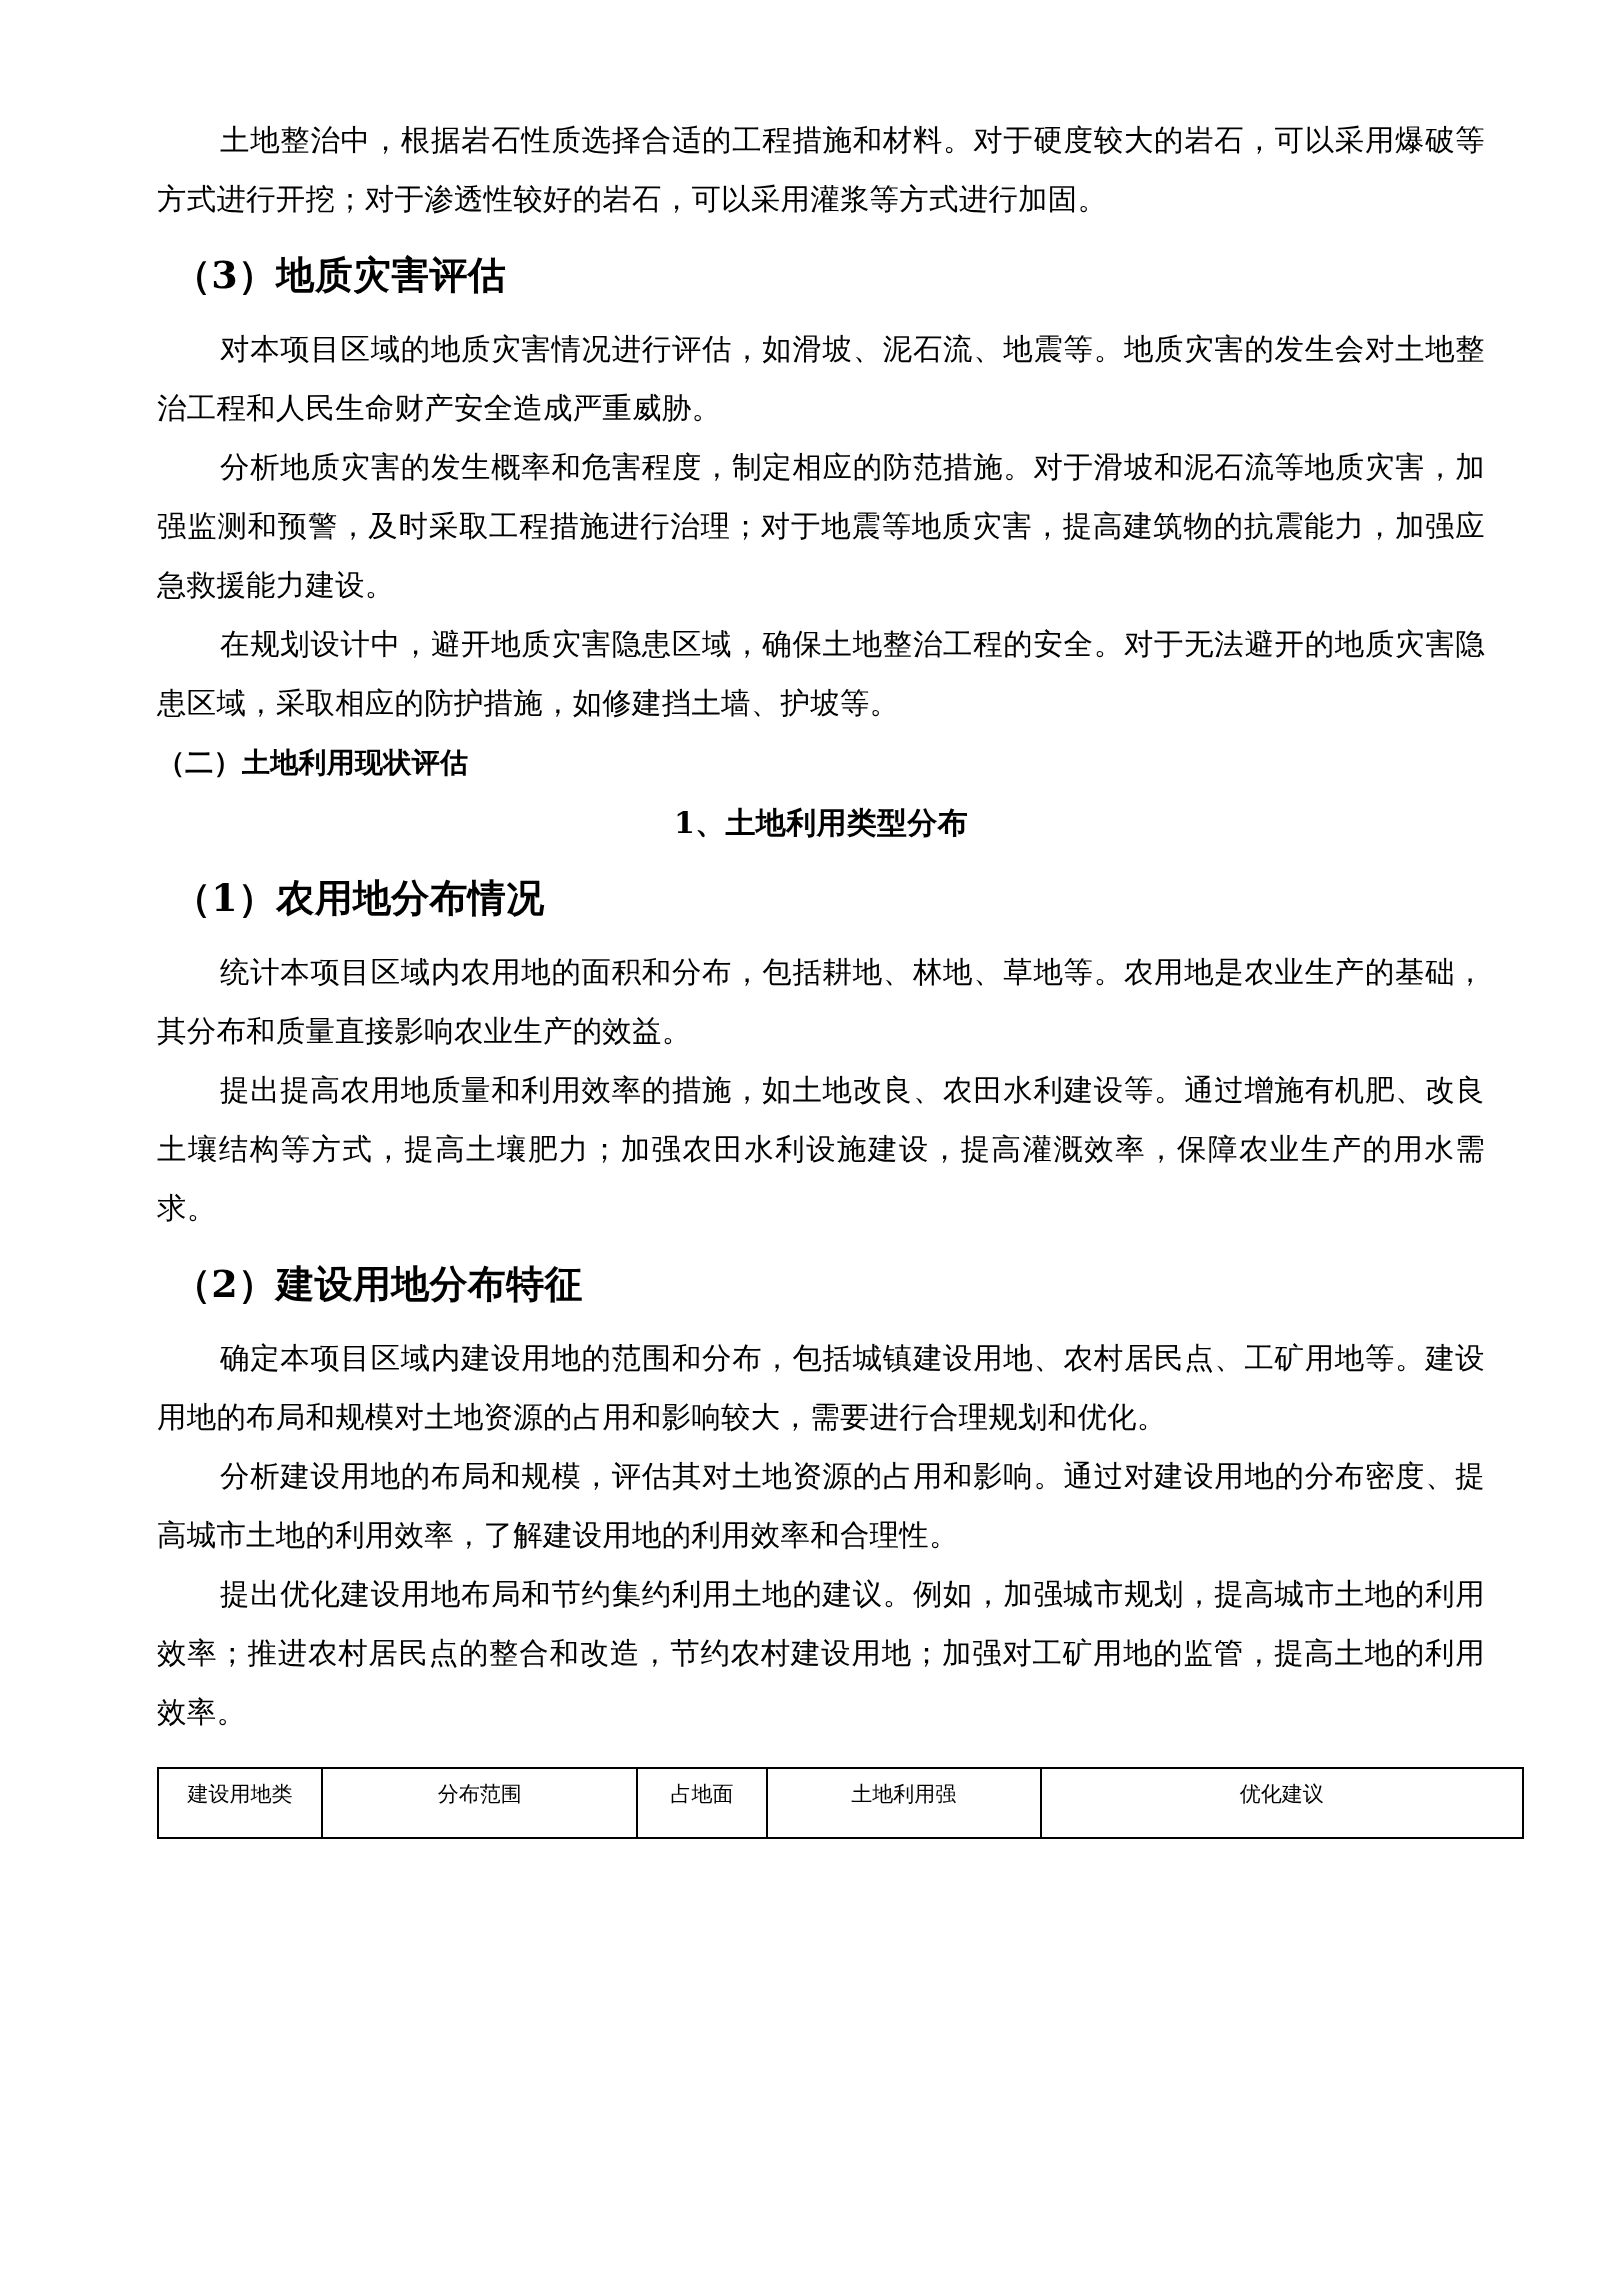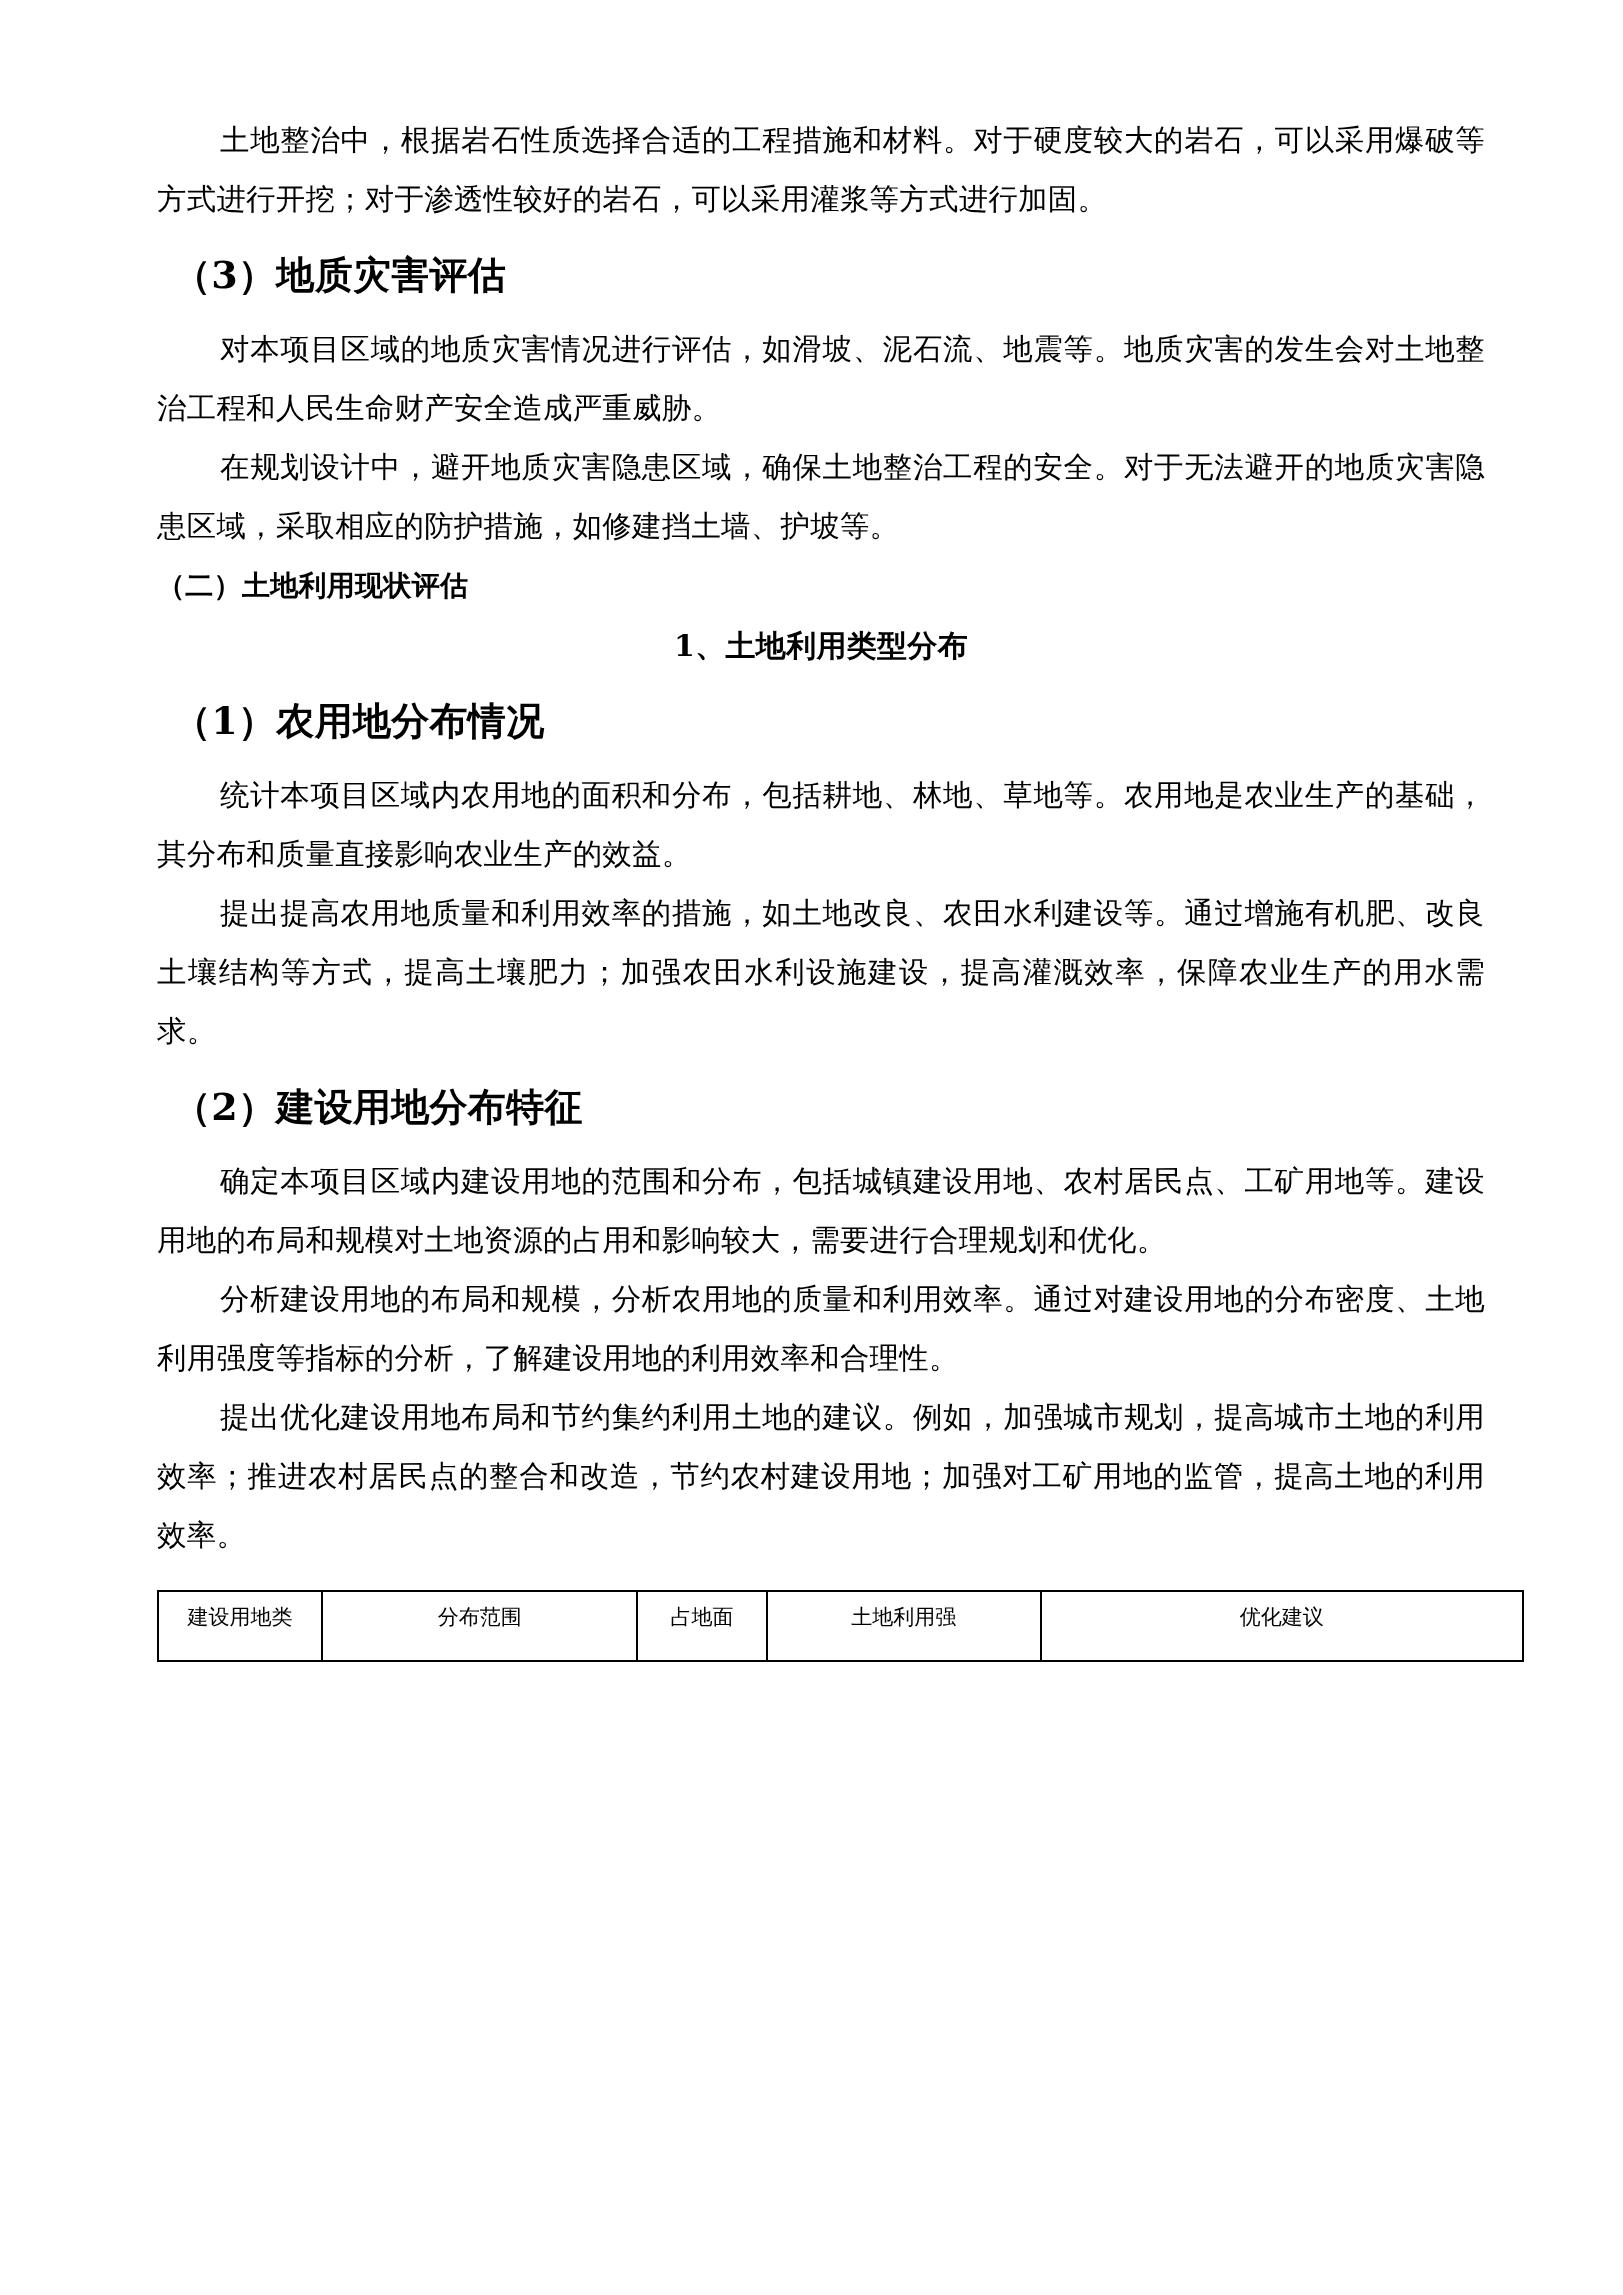--- a/index.html
+++ b/index.html
@@ -103,39 +103,40 @@
 
 <div class="page">
   <div class="content">
 
     <p class="para">土地整治中，根据岩石性质选择合适的工程措施和材料。对于硬度较大的岩石，可以采用爆破等方式进行开挖；对于渗透性较好的岩石，可以采用灌浆等方式进行加固。</p>
 
     <h3 class="h-item">（3）地质灾害评估</h3>
 
     <p class="para">对本项目区域的地质灾害情况进行评估，如滑坡、泥石流、地震等。地质灾害的发生会对土地整治工程和人民生命财产安全造成严重威胁。</p>
 
+    <p class="para">分析地质灾害的发生概率和危害程度，制定相应的防范措施。对于滑坡和泥石流等地质灾害，加强监测和预警，及时采取工程措施进行治理；对于地震等地质灾害，提高建筑物的抗震能力，加强应急救援能力建设。</p>
 
     <p class="para">在规划设计中，避开地质灾害隐患区域，确保土地整治工程的安全。对于无法避开的地质灾害隐患区域，采取相应的防护措施，如修建挡土墙、护坡等。</p>
 
     <h2 class="h-major">（二）土地利用现状评估</h2>
 
     <h3 class="h-sub">1、土地利用类型分布</h3>
 
     <h3 class="h-item">（1）农用地分布情况</h3>
 
     <p class="para">统计本项目区域内农用地的面积和分布，包括耕地、林地、草地等。农用地是农业生产的基础，其分布和质量直接影响农业生产的效益。</p>
 
 
     <p class="para">提出提高农用地质量和利用效率的措施，如土地改良、农田水利建设等。通过增施有机肥、改良土壤结构等方式，提高土壤肥力；加强农田水利设施建设，提高灌溉效率，保障农业生产的用水需求。</p>
 
     <h3 class="h-item">（2）建设用地分布特征</h3>
 
     <p class="para">确定本项目区域内建设用地的范围和分布，包括城镇建设用地、农村居民点、工矿用地等。建设用地的布局和规模对土地资源的占用和影响较大，需要进行合理规划和优化。</p>
 
-    <p class="para">分析建设用地的布局和规模，分析农用地的质量和利用效率。通过对建设用地的分布密度、土地利用强度等指标的分析，了解建设用地的利用效率和合理性。</p>
+    <p class="para">分析建设用地的布局和规模，评估其对土地资源的占用和影响。通过对建设用地的分布密度、提高城市土地的利用效率，了解建设用地的利用效率和合理性。</p>
 
     <p class="para">提出优化建设用地布局和节约集约利用土地的建议。例如，加强城市规划，提高城市土地的利用效率；推进农村居民点的整合和改造，节约农村建设用地；加强对工矿用地的监管，提高土地的利用效率。</p>
 
     <div class="tbl-wrap">
       <table class="doc-table">
         <tbody>
           <tr>
             <td class="c0">建设用地类</td>
             <td class="c1">分布范围</td>
             <td class="c2">占地面</td>

